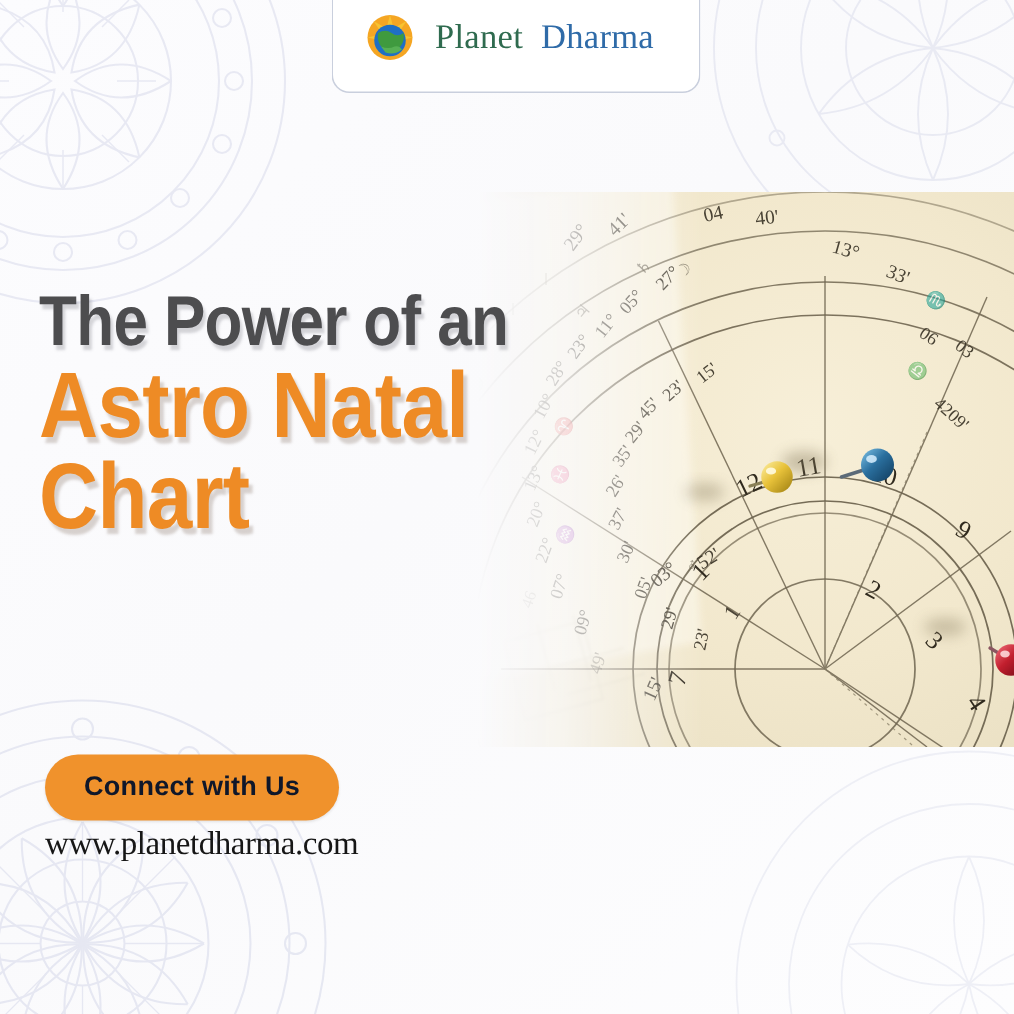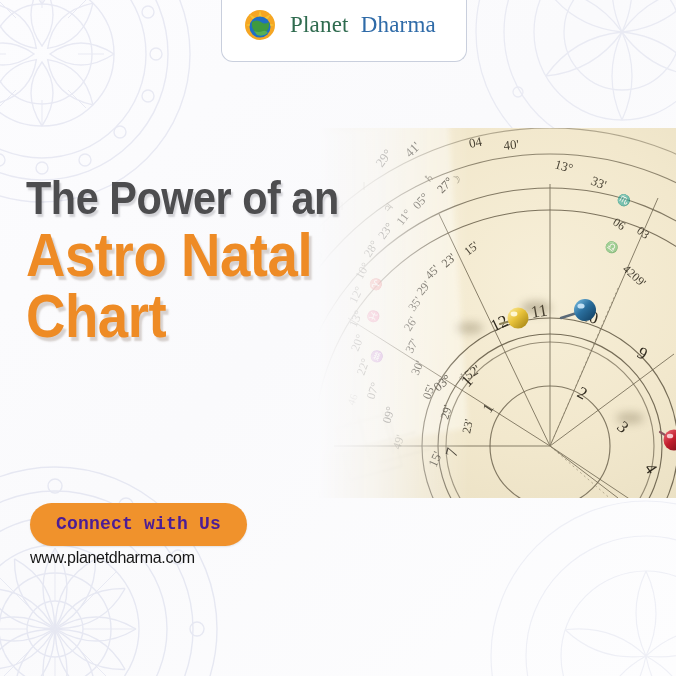--- a/index.html
+++ b/index.html
@@ -52,21 +52,21 @@
     position:absolute; left:318px; top:128px;
     width:358px; height:370px;
     overflow:hidden; z-index:2;
     -webkit-mask-image:linear-gradient(to right, transparent 0%, rgba(0,0,0,.25) 16%, #000 42%, #000 100%);
             mask-image:linear-gradient(to right, transparent 0%, rgba(0,0,0,.25) 16%, #000 42%, #000 100%);
   }
   .chart-photo svg { display:block; }
 
   
   .headline {
-    position:absolute; left:26px; top:176px;
+    position:absolute; left:26px; top:192px;
     z-index:6; width:345px;
   }
   .hl-line {
     font-family:"Liberation Sans Narrow","Liberation Sans", sans-serif;
     font-weight:bold;
     font-stretch:condensed;
     line-height:.95;
     letter-spacing:-.5px;
     transform:scaleX(.88);
     transform-origin:left center;
@@ -82,37 +82,37 @@
     font-size:62px;
     color:#ee8b25;
     text-shadow:3px 4px 2px rgba(140,120,110,.32);
   }
   .hl-3 { margin-top:2px; }
 
   
   .cta-btn {
     position:absolute; left:30px; top:503px; z-index:7;
     background:#f0922c;
-    color:#4c1d95;
+    color:#0f172a;
     border:none;
     border-radius:22px;
     padding:11px 26px 12px;
     font-size:18px;
     font-weight:bold;
     letter-spacing:.2px;
     cursor:pointer;
-    font-family:Liberation Mono, monospace;
+    font-family:Liberation Sans, sans-serif;
     box-shadow:0 1px 2px rgba(0,0,0,.10);
   }
   .site-url {
     position:absolute; left:30px; top:549px; z-index:7;
-    font-size:16px;
+    font-size:22px;
     color:#161616;
     letter-spacing:-.3px;
-    font-family:Liberation Sans, sans-serif;
+    font-family:Liberation Serif, serif;
   }
 </style>
 </head>
 <body>
 
 <div class="poster">
 
   <div class="mandala m-topleft">
     <svg width="300" height="300" viewBox="0 0 300 300">
       <g fill="none" stroke="#d9dbeb" stroke-width="1.4">

